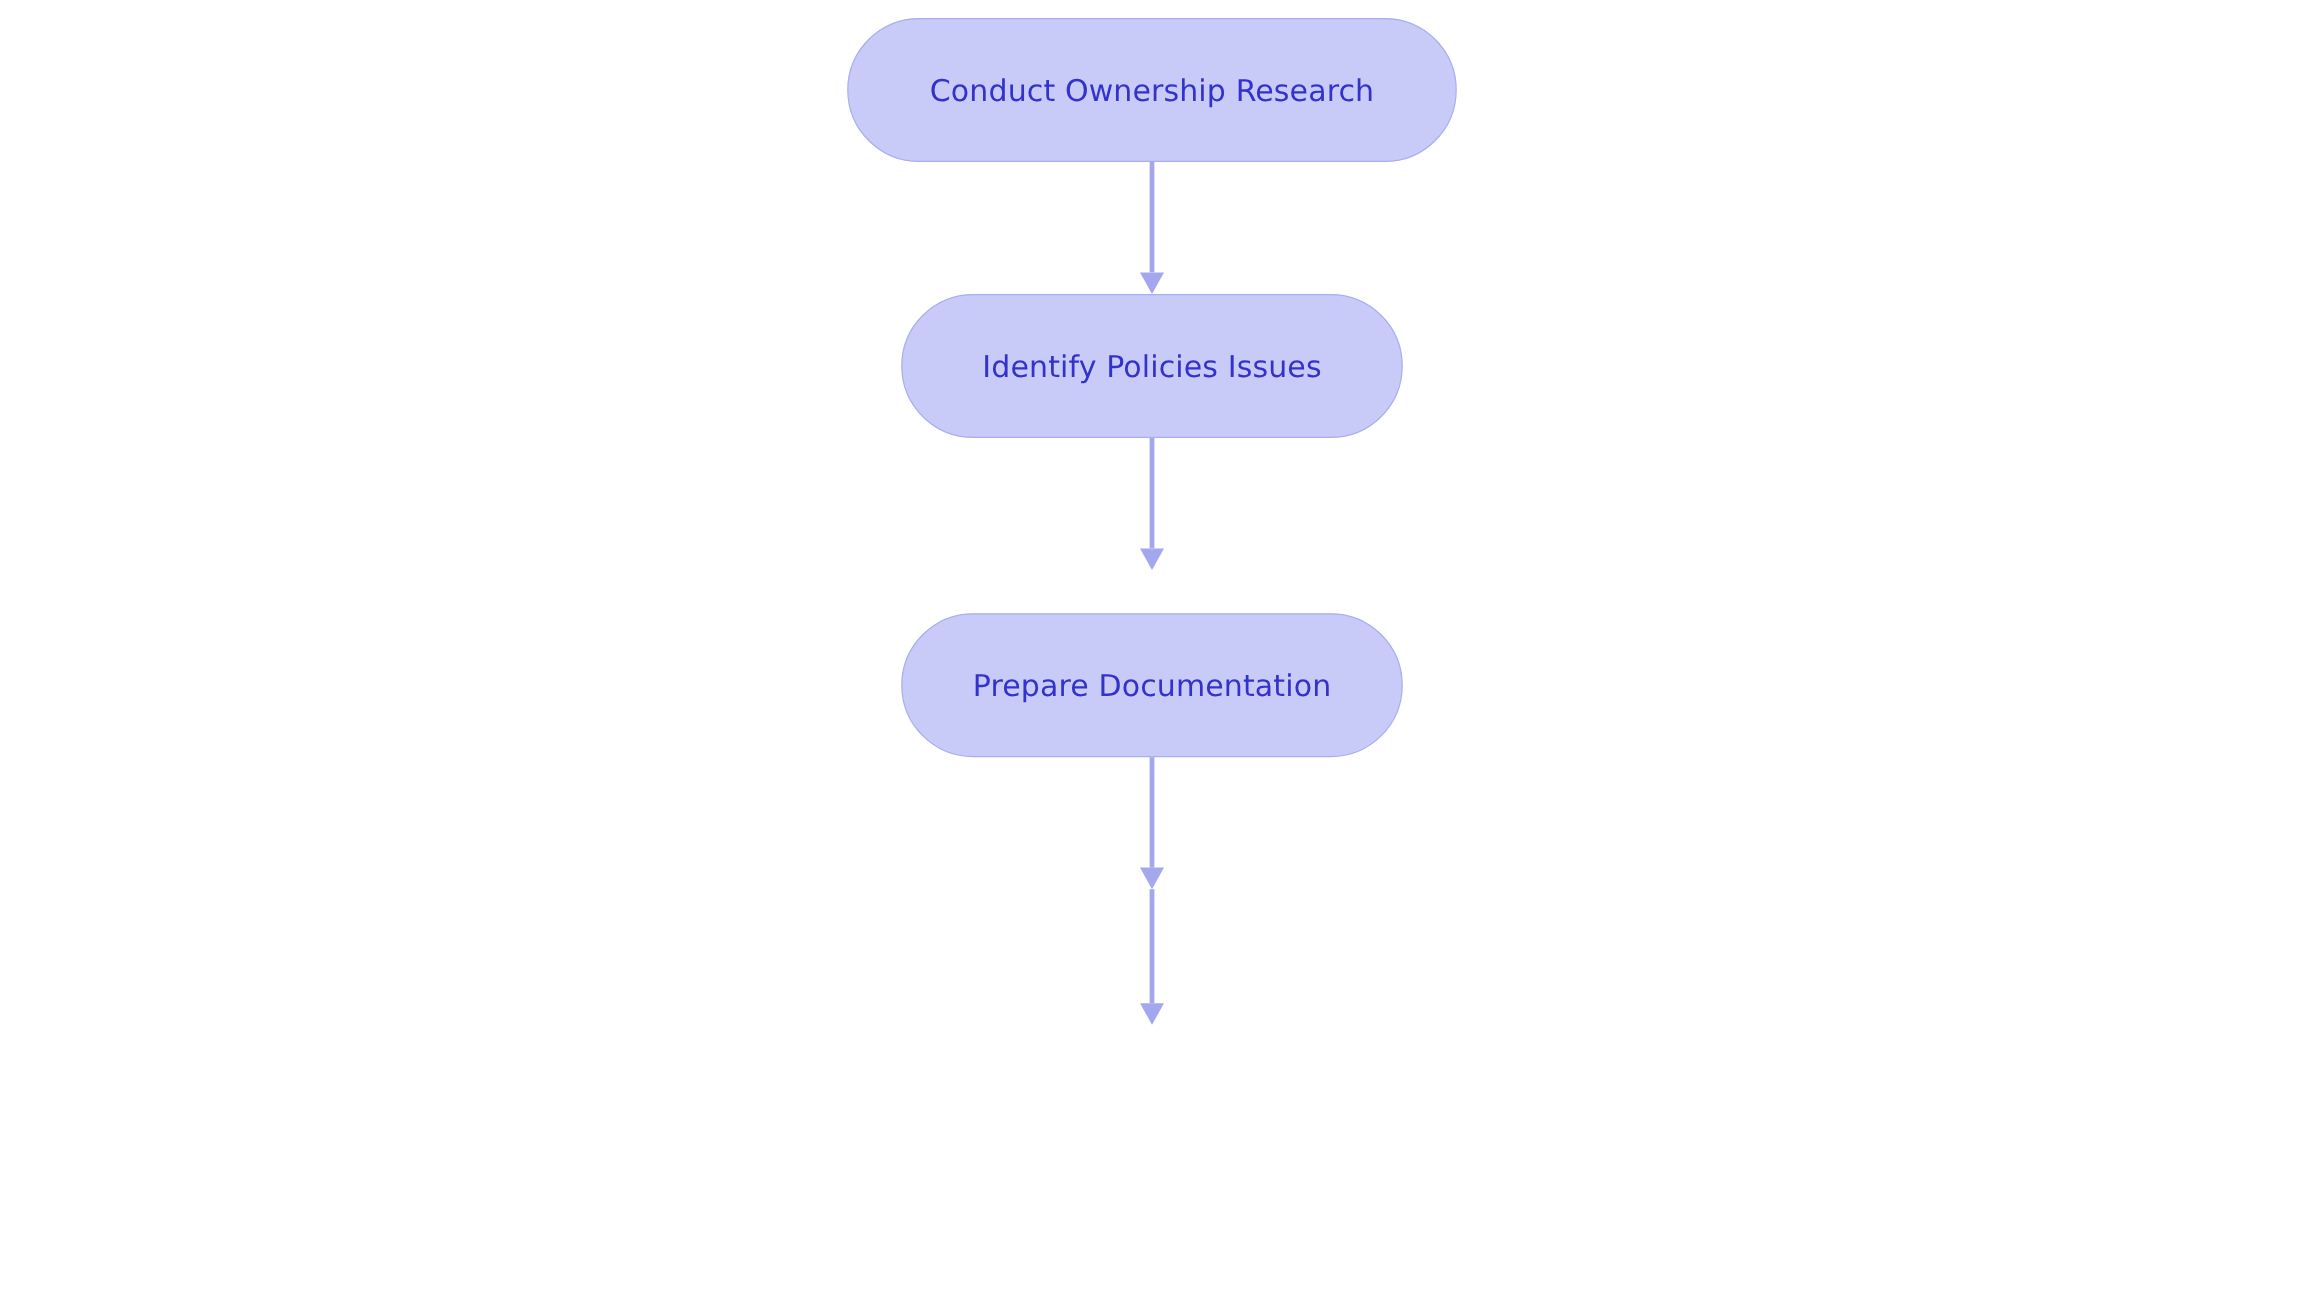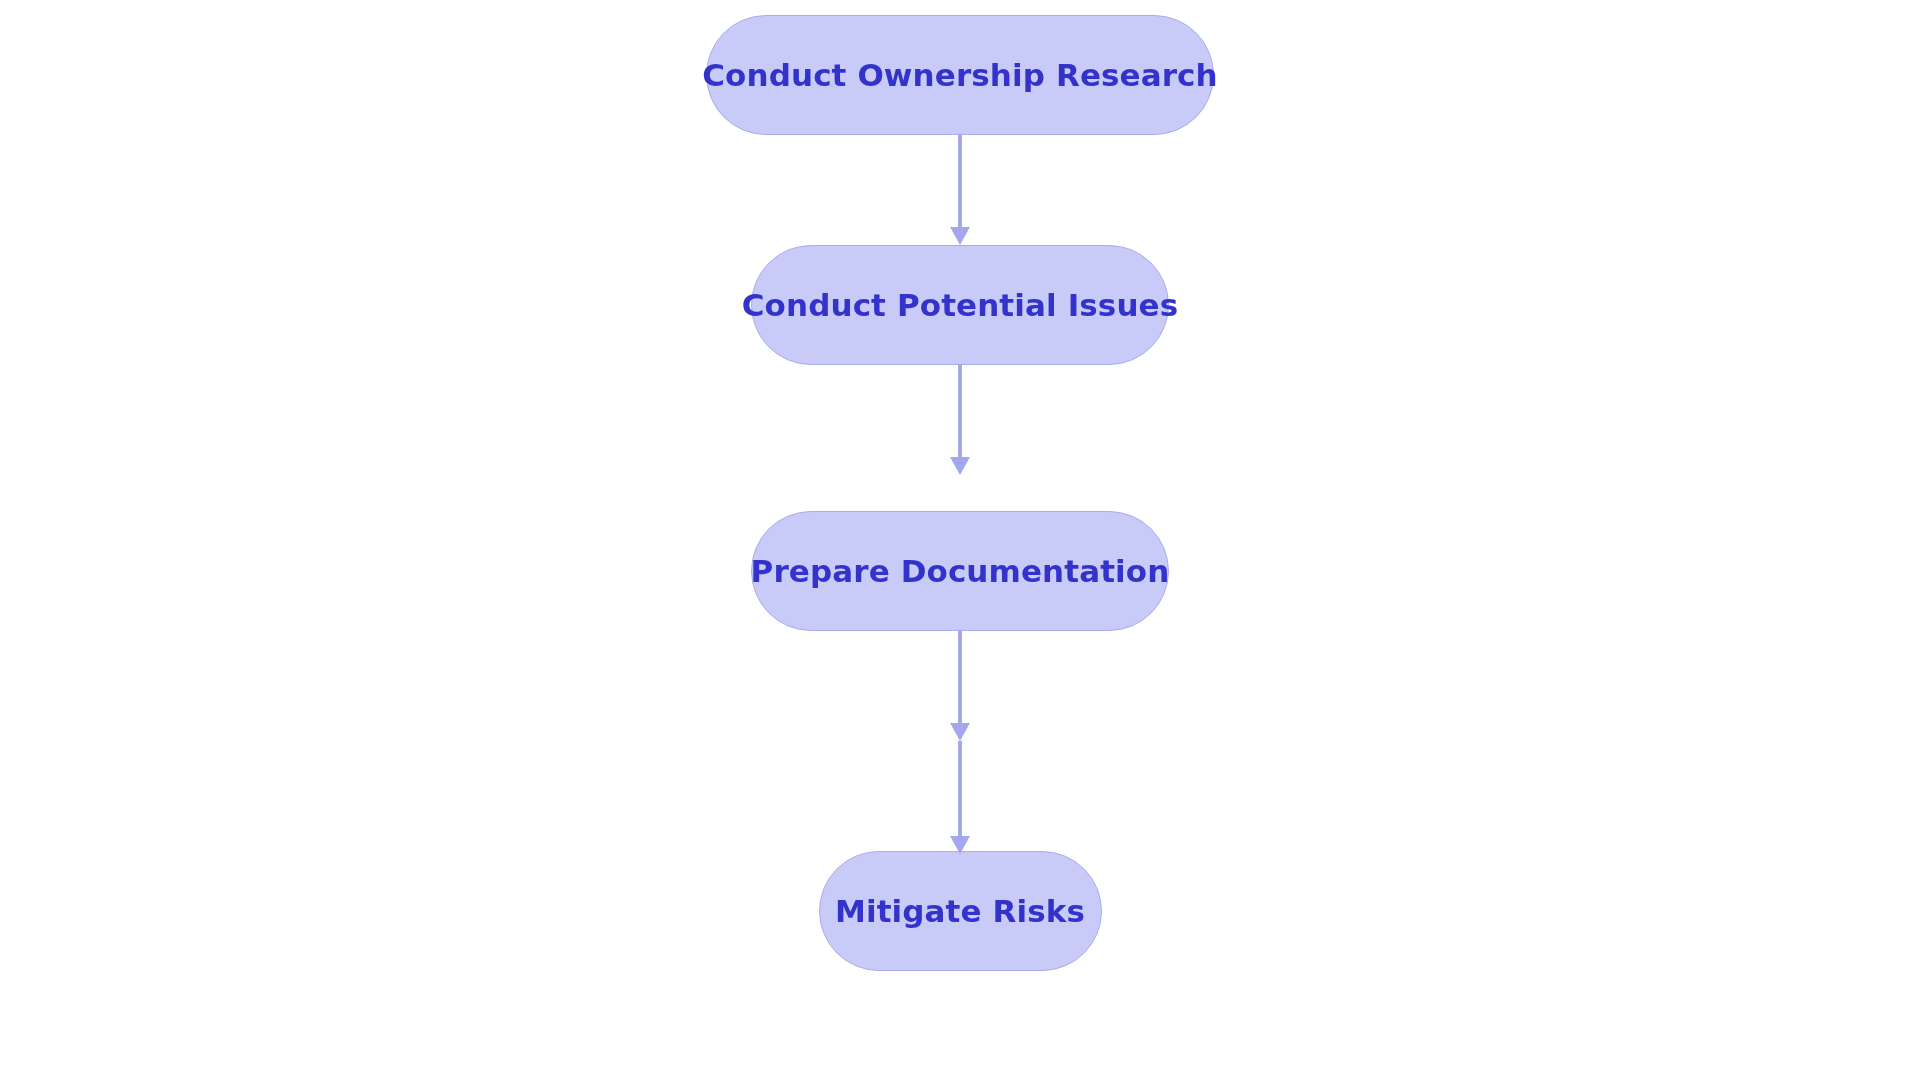--- a/index.html
+++ b/index.html
@@ -42,22 +42,22 @@
     background: #c8cbf8;
     border: 1.6px solid #a8adee;
     display: flex;
     align-items: center;
     justify-content: center;
     padding: 0 40px;
     flex: none;
   }
   .node-label {
     color: #3333cc;
-    font-size: 31px;
-    font-weight: 700;
+    font-size: 25px;
+    font-weight: 400;
     letter-spacing: 0.1px;
     line-height: 1;
     white-space: nowrap;
     font-family: "DejaVu Sans", "Liberation Sans", sans-serif;
     text-align: right;
   }
 
   
   .node-w1 { width: 508px; }
   .node-w2 { width: 418px; }
@@ -96,21 +96,21 @@
     </div>
 
     <div class="connector">
       <svg viewBox="0 0 22 110" xmlns="http://www.w3.org/2000/svg">
         <line x1="11" y1="0" x2="11" y2="92" stroke="#a3a8ee" stroke-width="4"></line>
         <polygon points="1,92 21,92 11,110" fill="#a3a8ee"></polygon>
       </svg>
     </div>
 
     <div class="node node-w2">
-      <span class="node-label">Conduct Potential Issues</span>
+      <span class="node-label">Identify Policies Issues</span>
     </div>
 
     <div class="connector">
       <svg viewBox="0 0 22 110" xmlns="http://www.w3.org/2000/svg">
         <line x1="11" y1="0" x2="11" y2="92" stroke="#a3a8ee" stroke-width="4"></line>
         <polygon points="1,92 21,92 11,110" fill="#a3a8ee"></polygon>
       </svg>
     </div>
 
     <div class="node node-w3">
@@ -125,18 +125,15 @@
     </div>
 
 
     <div class="connector">
       <svg viewBox="0 0 22 110" xmlns="http://www.w3.org/2000/svg">
         <line x1="11" y1="0" x2="11" y2="95" stroke="#a3a8ee" stroke-width="4"></line>
         <polygon points="1,95 21,95 11,113" fill="#a3a8ee"></polygon>
       </svg>
     </div>
 
-    <div class="node node-w5">
-      <span class="node-label">Mitigate Risks</span>
-    </div>
 
   </div>
 </div>
 
 </body></html>

